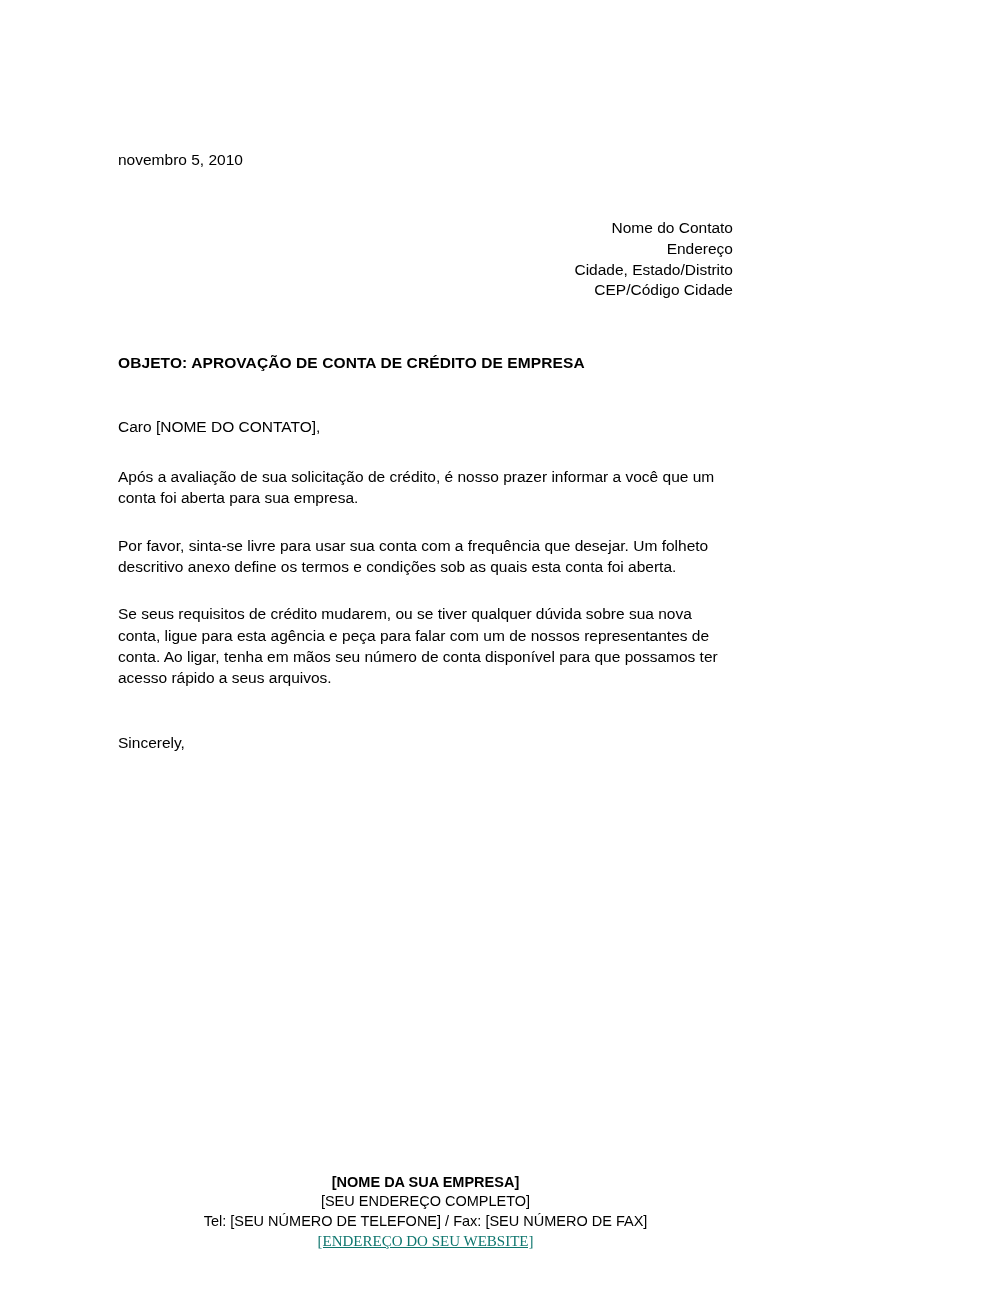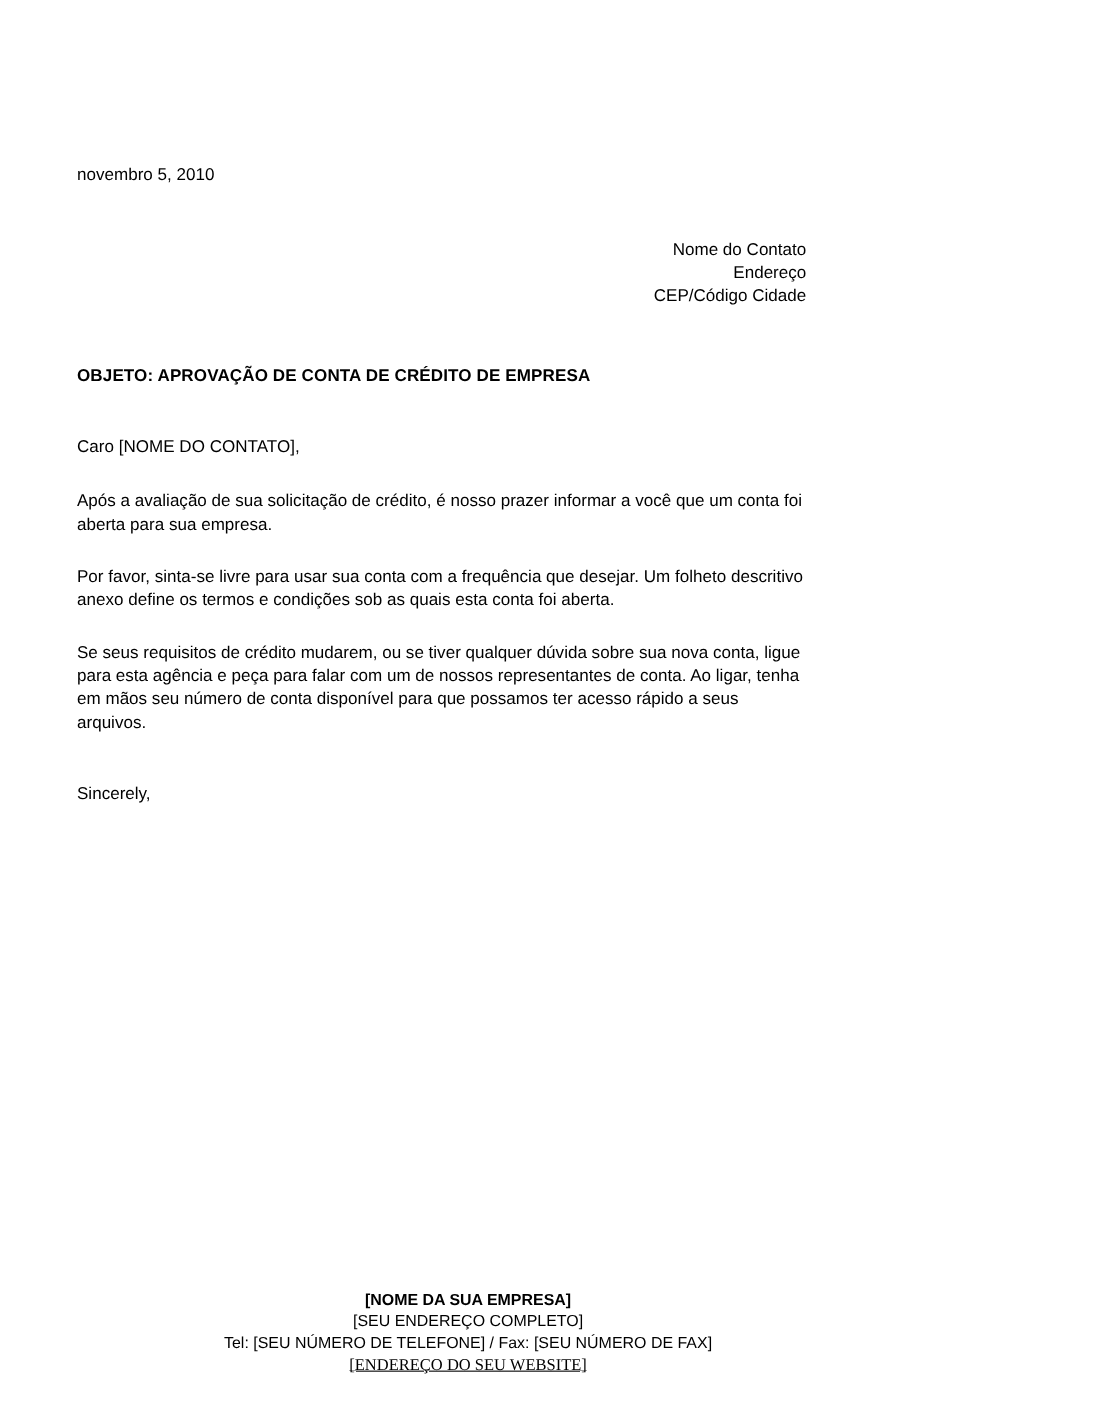--- a/index.html
+++ b/index.html
@@ -13,21 +13,21 @@
     font-family: "Liberation Sans", sans-serif;
     color: #000000;
     position: relative;
     overflow: hidden;
   }
   .page {
     position: relative;
     width: 851px;
     height: 1290px;
     box-sizing: border-box;
-    padding: 150px 118px 0 70px;
+    padding: 150px 118px 0 118px;
   }
   .letter-body {
     font-size: 15.5px;
     line-height: 1.32;
   }
   .date-line {
     margin: 0 0 48px 0;
   }
   .address-block {
     margin: 0 0 52px 0;
@@ -65,38 +65,39 @@
     right: 0;
     bottom: 38px;
     text-align: center;
     font-size: 14.5px;
     line-height: 1.35;
   }
   .footer .company {
     font-weight: bold;
   }
   .footer .website {
-    color: #000000;
+    color: #0f766e;
     text-decoration: underline;
     font-family: "Liberation Serif", serif;
     font-size: 15px;
   }
 </style>
 </head>
 <body>
 
 <div class="page">
 
   <div class="letter-body">
 
     <div class="date-line">novembro 5, 2010</div>
 
     <div class="address-block">
       <div>Nome do Contato</div>
       <div>Endereço</div>
+      <div>Cidade, Estado/Distrito</div>
       <div>CEP/Código Cidade</div>
     </div>
 
     <div class="subject-line">OBJETO: APROVAÇÃO DE CONTA DE CRÉDITO DE EMPRESA</div>
 
     <div class="salutation">Caro [NOME DO CONTATO],</div>
 
     <p class="para">Após a avaliação de sua solicitação de crédito, é nosso prazer informar a você que um conta foi aberta para sua empresa.</p>
     <p class="para">Por favor, sinta-se livre para usar sua conta com a frequência que desejar. Um folheto descritivo anexo define os termos e condições sob as quais esta conta foi aberta.</p>
     <p class="para">Se seus requisitos de crédito mudarem, ou se tiver qualquer dúvida sobre sua nova conta, ligue para esta agência e peça para falar com um de nossos representantes de conta. Ao ligar, tenha em mãos seu número de conta disponível para que possamos ter acesso rápido a seus arquivos.</p>

